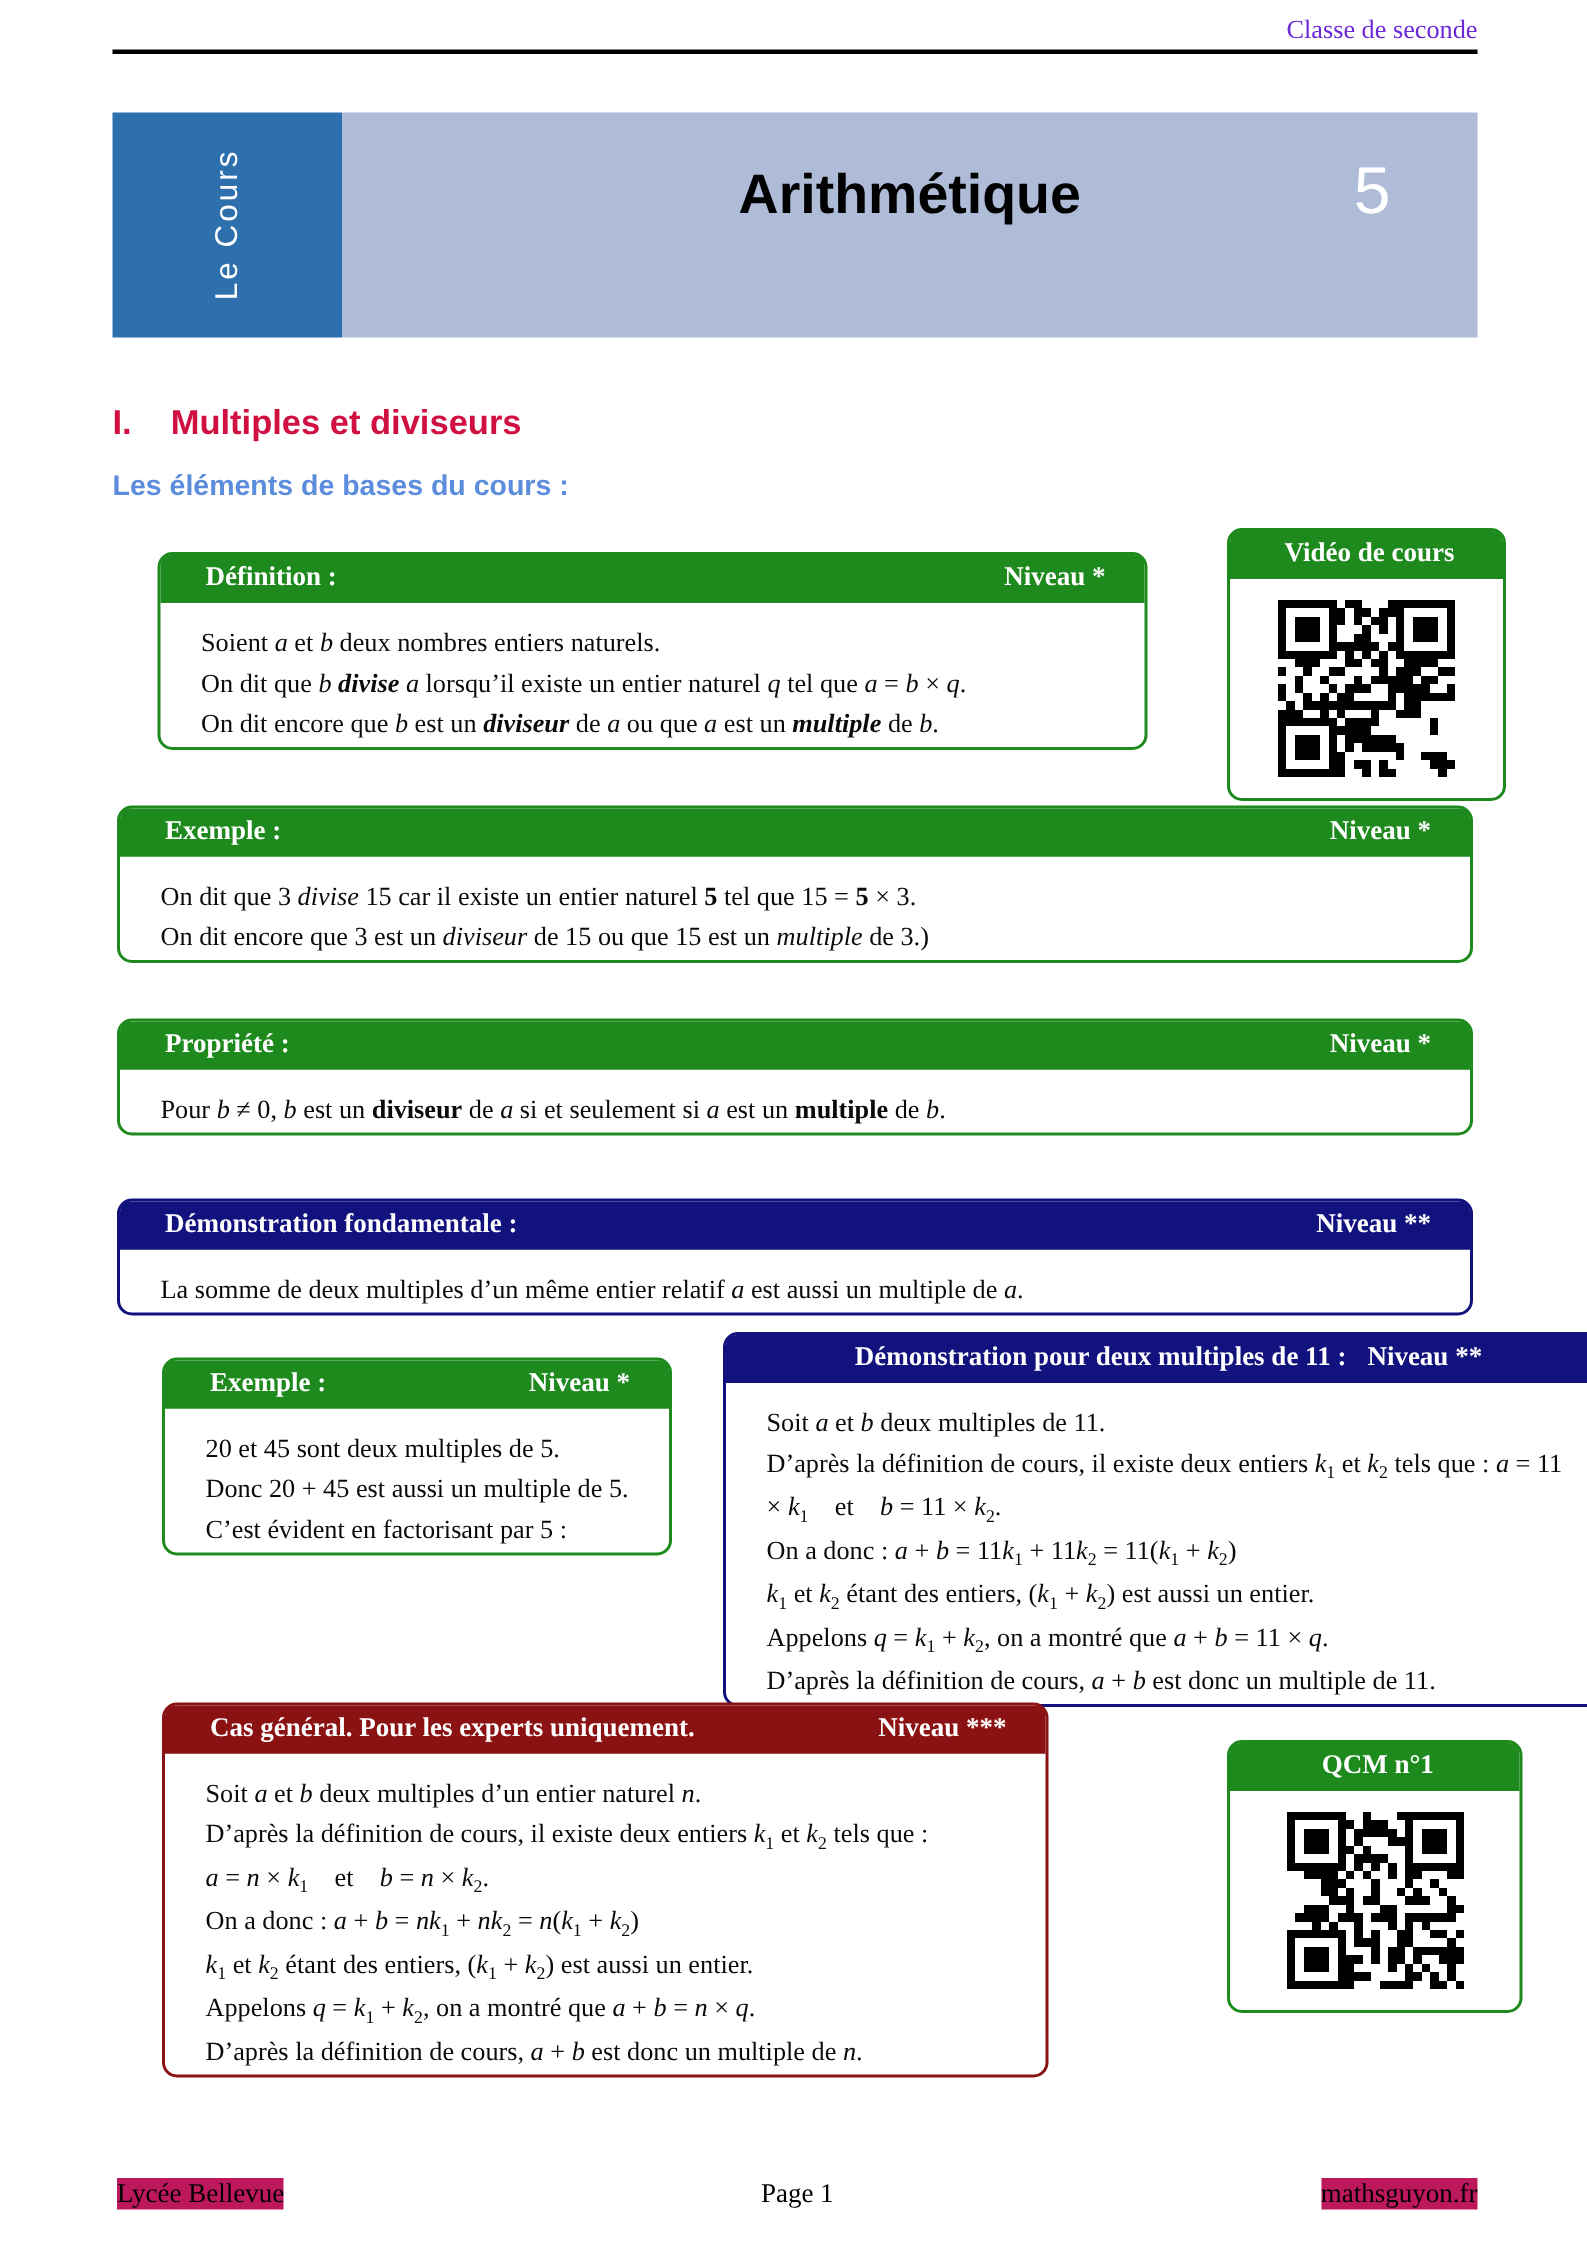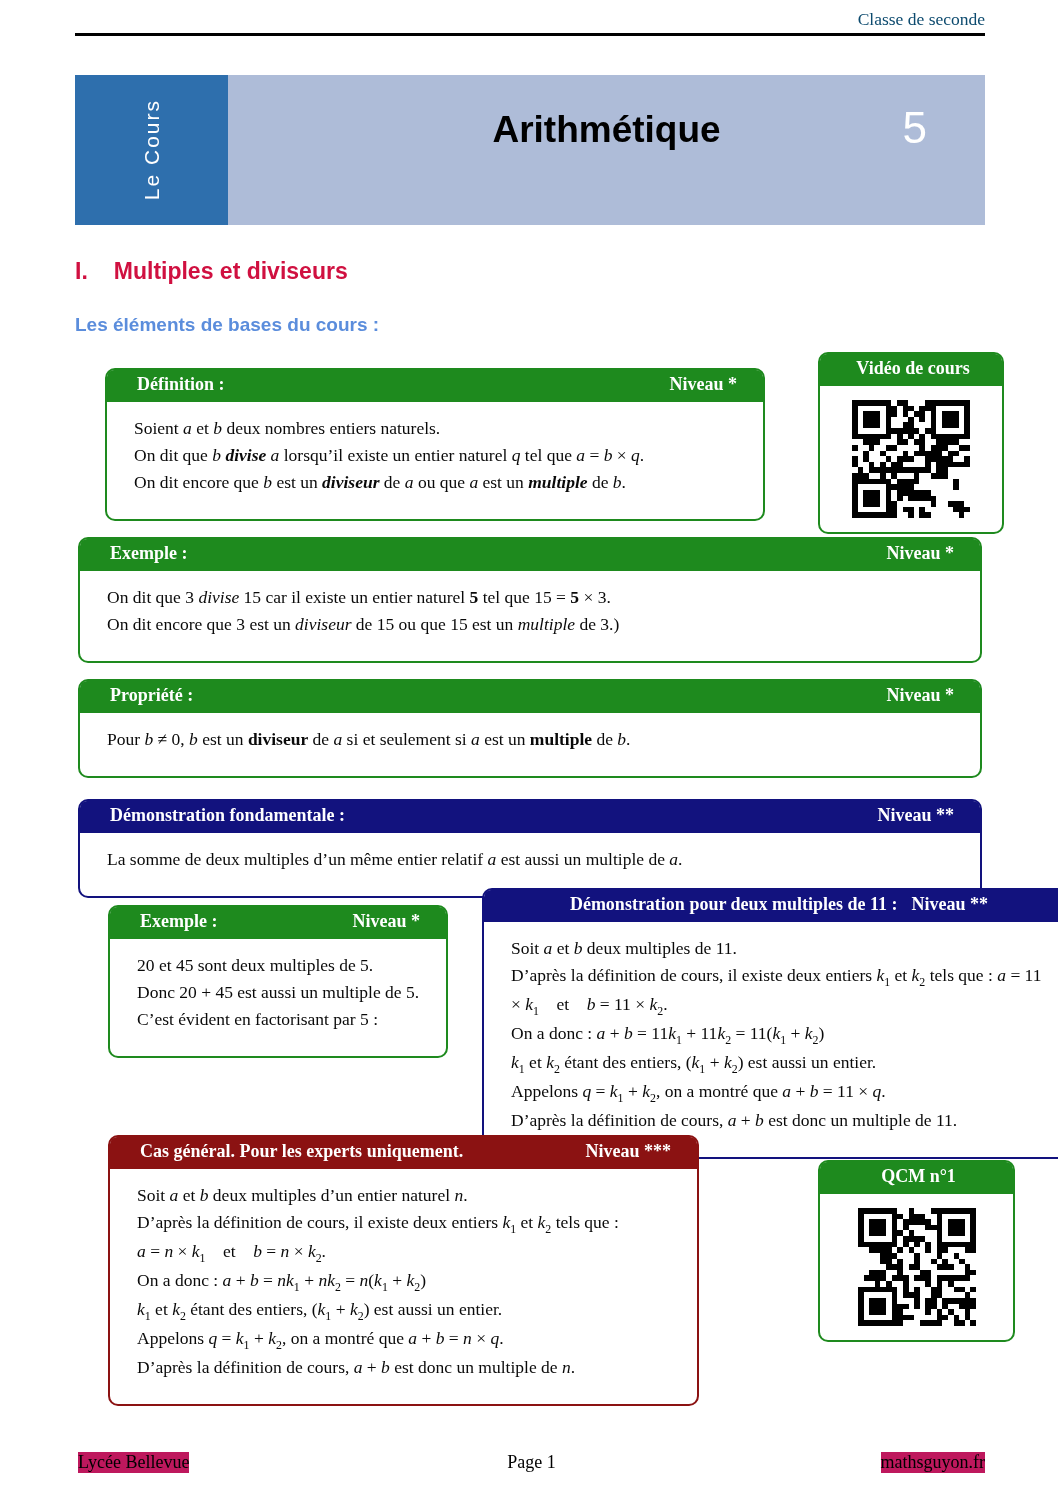--- a/index.html
+++ b/index.html
@@ -3,45 +3,45 @@
 <meta charset="utf-8">
 <style>
   :root{
     --green:#1e8a1e; --navy:#12127e; --darkred:#8b1212;
     --tabblue:#2e6fad; --bannerblue:#aebcd8; --sectionred:#d01040; --subblue:#5b8ddc;
   }
   *{margin:0;padding:0;box-sizing:border-box;}
   body{background:#ffffff;font-family:"Liberation Serif",serif;}
   .page{position:relative;width:1058px;height:1497px;background:#fff;overflow:hidden;margin:0 auto;}
 
-  .hdr-right{position:absolute;top:9px;right:73px;font-size:17.5px;color:#0c4a6e;}
+  .hdr-right{position:absolute;top:9px;right:73px;font-size:17.5px;color:#6d28d9;}
   .hdr-rule{position:absolute;top:33px;left:75px;width:910px;height:3px;background:#000;}
 
   .banner{position:absolute;top:75px;left:75px;width:910px;height:150px;display:flex;}
   .banner-tab{width:153px;background:var(--tabblue);display:flex;align-items:center;justify-content:center;}
   .banner-tab span{writing-mode:vertical-rl;transform:rotate(180deg);font-family:"Liberation Sans",sans-serif;
     font-size:21px;color:#fff;letter-spacing:2px;}
   .banner-main{flex:1;background:var(--bannerblue);position:relative;}
   .banner-title{position:absolute;left:0;right:0;top:34px;text-align:center;
     font-family:"Liberation Sans",sans-serif;font-weight:bold;font-size:37px;color:#000;}
   .banner-num{position:absolute;right:58px;top:28px;font-family:"Liberation Sans",sans-serif;
     font-size:44px;color:#fff;}
 
-  .section-title{position:absolute;top:258px;left:75px;font-family:"Liberation Sans",sans-serif;
+  .section-title{position:absolute;top:268px;left:75px;font-family:"Liberation Sans",sans-serif;
     font-weight:bold;font-size:23px;color:var(--sectionred);}
   .section-title .num{display:inline-block;margin-right:26px;}
   .subsection-title{position:absolute;top:314px;left:75px;font-family:"Liberation Sans",sans-serif;
     font-weight:bold;font-size:19px;color:var(--subblue);}
 
   .cbox{position:absolute;border:2.5px solid var(--c);border-radius:10px;background:#fff;}
   .cbox-head{background:var(--c);color:#fff;font-weight:bold;font-size:18px;
     padding:4px 26px 7px 30px;display:flex;justify-content:space-between;
     border-radius:7px 7px 0 0;border-bottom:2.5px solid #fff;}
   .cbox-head.center{justify-content:center;gap:14px;}
-  .cbox-body{padding:11px 26px 23px 27px;font-size:17.5px;color:#0a0a0a;line-height:1.55;}
+  .cbox-body{padding:11px 26px 2px 27px;font-size:17.5px;color:#0a0a0a;line-height:1.55;}
   .c-green{--c:var(--green);} .c-navy{--c:var(--navy);} .c-red{--c:var(--darkred);}
 
   .box-definition{top:368px;left:105px;width:660px;}
   .box-video{top:352px;left:818px;width:186px;}
   .box-example1{top:537px;left:78px;width:904px;}
   .box-property{top:679px;left:78px;width:904px;}
   .box-demofond{top:799px;left:78px;width:904px;}
   .box-example2{top:905px;left:108px;width:340px;}
   .box-demo11{top:888px;left:458px;width:590px;margin-left:24px;}
   .box-general{top:1135px;left:108px;width:591px;}

